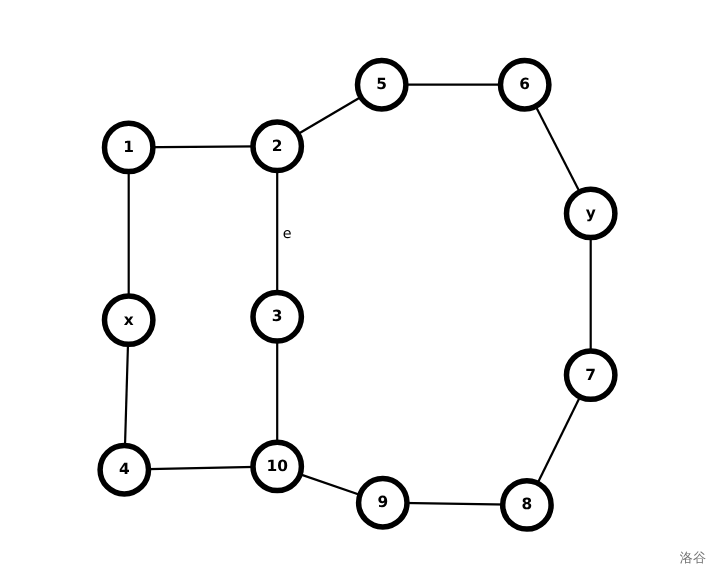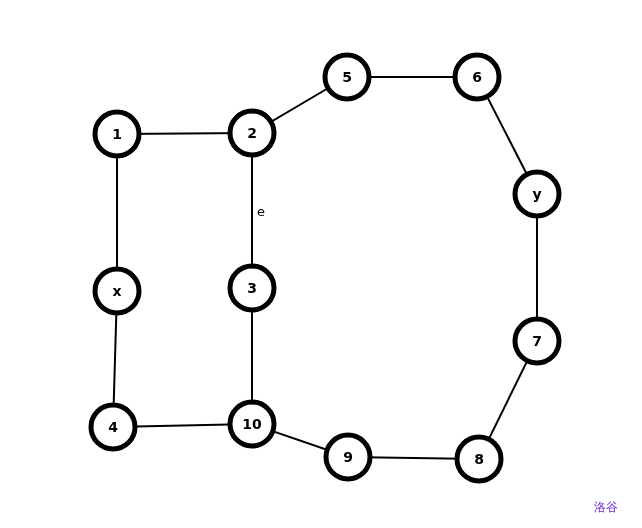--- a/index.html
+++ b/index.html
@@ -2,21 +2,21 @@
 <html><head>
   <meta charset="utf-8">
   <style>
     html, body { margin: 0; padding: 0; background: #ffffff; }
     body { width: 642px; height: 528px; position: relative; overflow: hidden; }
     #graph { position: absolute; left: 0; top: 0; }
     .edge { stroke: #000; stroke-width: 2; }
     .node-circle { fill: #fff; stroke: #000; stroke-width: 5; }
     .node-label { font-family: "DejaVu Sans", sans-serif; font-weight: bold; font-size: 14px; fill: #000; text-anchor: middle; dominant-baseline: central; }
     .edge-label { font-family: "DejaVu Sans", sans-serif; font-size: 13px; fill: #000; }
-    .watermark { position: absolute; right: 24px; bottom: 12px; font-family: Liberation Mono, monospace; font-size: 12px; color: #6d28d9; }
+    .watermark { position: absolute; right: 0; bottom: 12px; font-family: Liberation Mono, monospace; font-size: 12px; color: #737373; }
   </style>
 </head>
 <body>
 
 <svg id="graph" width="642" height="528" xmlns="http://www.w3.org/2000/svg">
   <g id="edges">
       <line x1="117" y1="134" x2="252" y2="133" class="edge"></line>
       <line x1="117" y1="134" x2="117" y2="291" class="edge"></line>
       <line x1="117" y1="291" x2="113" y2="427" class="edge"></line>
       <line x1="113" y1="427" x2="252" y2="424" class="edge"></line>

